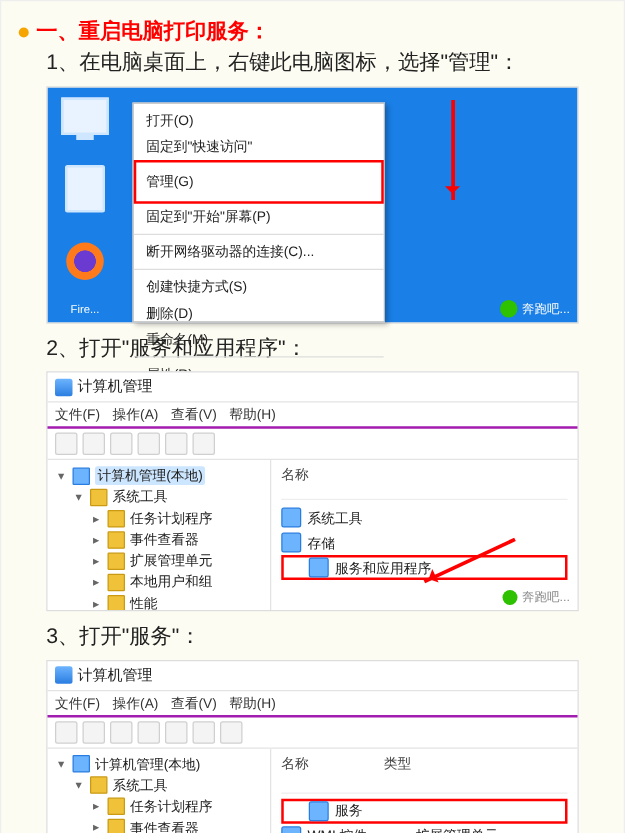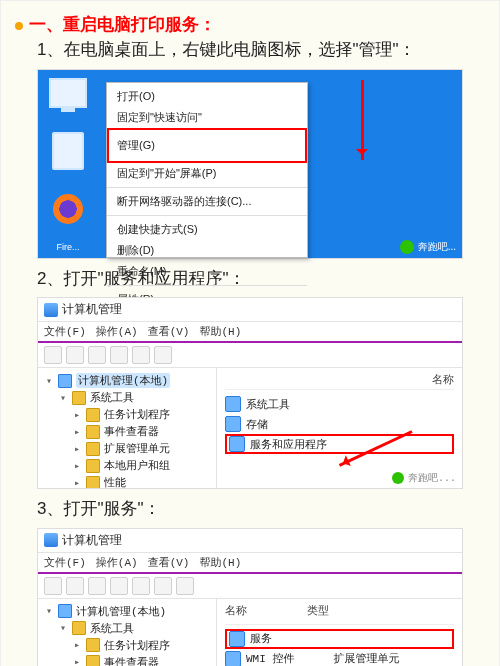--- a/index.html
+++ b/index.html
@@ -105,21 +105,21 @@
     border:6px solid transparent; border-top-color:#ff0000;
   }
   .wm {
     position:absolute; right:6px; bottom:4px;
     display:flex; align-items:center; gap:4px;
     color:#fff; font-size:10px;
   }
   .wm .wx { width:14px; height:14px; border-radius:50%; background:#2dc100;}
   
   .mmc {
-    background:#fff; color:#222;font-family:Liberation Mono, monospace;
+    background:#fff; color:#222;
   }
   .mmc-title {
     display:flex; align-items:center; gap:4px;
     padding:3px 6px; border-bottom:1px solid #e3e3e3;
     font-size:12px;
   }
   .mmc-ico { width:14px; height:14px; background:linear-gradient(#6db4ff,#2a7de0); border-radius:2px;}
   .mmc-menu {
     display:flex; gap:10px; padding:2px 6px; border-bottom:2px solid #a21caf;
     font-size:11px; color:#333;
@@ -138,24 +138,24 @@
   .tn.l1 { margin-left:0;}
   .tn.l2 { margin-left:14px;}
   .tn.l3 { margin-left:28px;}
   .tn .tw { width:10px; text-align:center; color:#666; font-size:10px;}
   .tn .ic { width:12px; height:12px; background:#f0c23a; border:1px solid #c99a12; border-radius:1px;}
   .tn .ic.blue { background:#6db4ff; border-color:#2a7de0;}
   .tn.sel > span:last-child { background:#cde6ff; border-radius:2px; padding:0 2px;}
   .pane {
     flex:1; padding:4px 8px; position:relative;
   }
-  .col-head { color:#444; font-size:11px; border-bottom:1px solid #eee; padding-bottom:2px; margin-bottom:4px;text-align:right;}
+  .col-head { color:#444; font-size:11px; border-bottom:1px solid #eee; padding-bottom:12px; margin-bottom:4px;}
   .row { display:flex; align-items:center; gap:5px; padding:2px 0;}
   .row .ic { width:14px; height:14px; background:#6db4ff; border:1px solid #2a7de0; border-radius:2px;}
-  .row.hl { border:2px solid #ff0000; padding:0 2px;}
+  .row.hl { border:2px solid #ff0000; padding:0 20px;}
   .pane .red-arrow2 {
     position:absolute; right:50px; top:62px; width:80px; height:3px; background:#ff0000;
     transform: rotate(-25deg); transform-origin: right center;
   }
   .pane .red-arrow2::before{
     content:""; position:absolute; left:-2px; top:-5px;
     border:6px solid transparent; border-right-color:#ff0000;
   }
   .wm2 {
     position:absolute; right:6px; bottom:3px;

